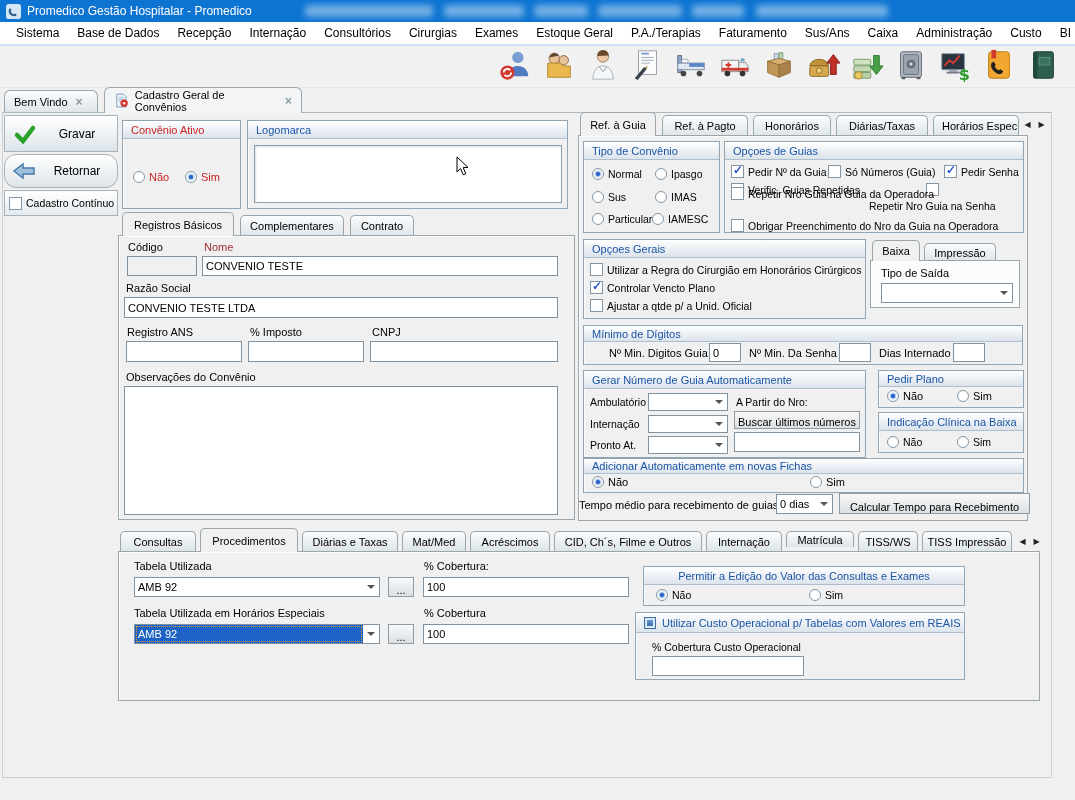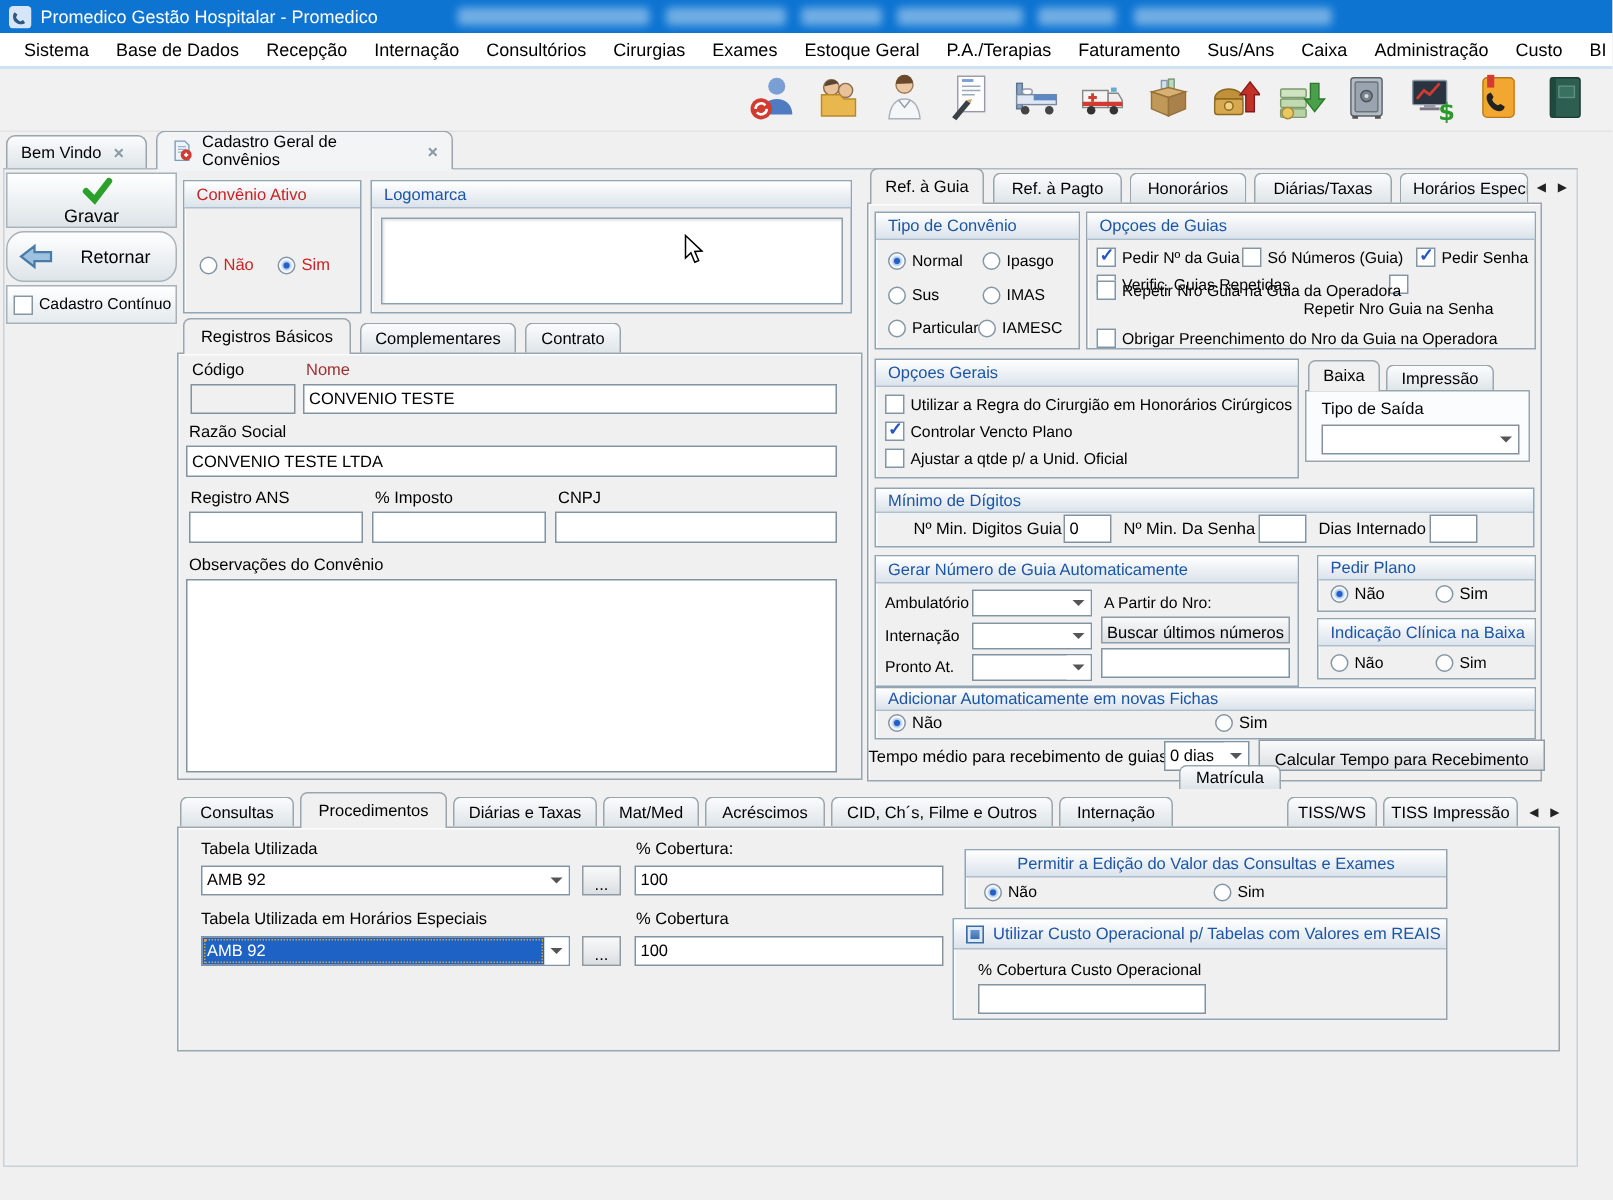--- a/index.html
+++ b/index.html
@@ -257,21 +257,21 @@
     <path d="M5 5h6M5 7h6M5 9h4" stroke="#9ab4d0"></path>
     <circle cx="11" cy="11" r="4" fill="#d23b2f"></circle>
     <path d="M9.5 11h3M11 9.5v3" stroke="#fff" stroke-width="1.2"></path>
   </svg>
   <span>Cadastro Geral de Convênios</span>
   <span class="close">×</span>
 </div>
 
 <div class="abs content-panel"></div>
 
-<div class="side-btn" style="top:115px; height:37px;flex-direction:column;">
+<div class="side-btn" style="top:115px; height:37px;">
   <svg width="24" height="22" viewBox="0 0 22 22" style="margin-left:8px;">
     <path d="M3 12l6 6L19 5" stroke="#2ba12b" stroke-width="4.5" fill="none" stroke-linecap="round"></path>
   </svg>
   <span class="lbl">Gravar</span>
 </div>
 <div class="side-btn" style="top:154px; height:34px;border-radius:12px;">
   <svg width="26" height="20" viewBox="0 0 24 20" style="margin-left:6px;">
     <path d="M11 3v4h11v6H11v4L2 10z" fill="#9cc2e0" stroke="#4a7aa8" stroke-width="1.5"></path>
   </svg>
   <span class="lbl">Retornar</span>
@@ -556,21 +556,21 @@
   </div>
 <div class="itab" style="left:470px; top:531px; height:20px; width:80px;">
   <span>Acréscimos</span>
   </div>
 <div class="itab" style="left:554px; top:531px; height:20px; width:148px;">
   <span>CID, Ch´s, Filme e Outros</span>
   </div>
 <div class="itab" style="left:706px; top:531px; height:20px; width:76px;">
   <span>Internação</span>
   </div>
-<div class="itab" style="left:786px; top:510px; height:16px; width:68px;">
+<div class="itab" style="left:786px; top:531px; height:16px; width:68px;">
   <span>Matrícula</span>
   </div>
 <div class="itab" style="left:858px; top:531px; height:20px; width:60px;">
   <span>TISS/WS</span>
   </div>
 <div class="itab" style="left:922px; top:531px; height:20px; width:90px;">
   <span>TISS Impressão</span>
   </div>
 <span class="scrollarrow" style="left:1016px; top:535px;">◀</span>
 <span class="scrollarrow" style="left:1030px; top:535px;">▶</span>

